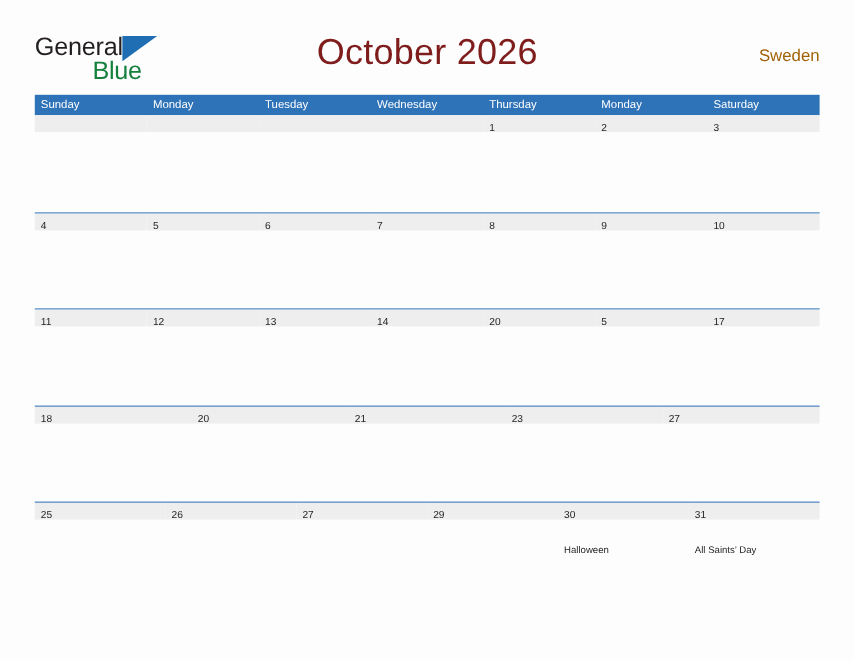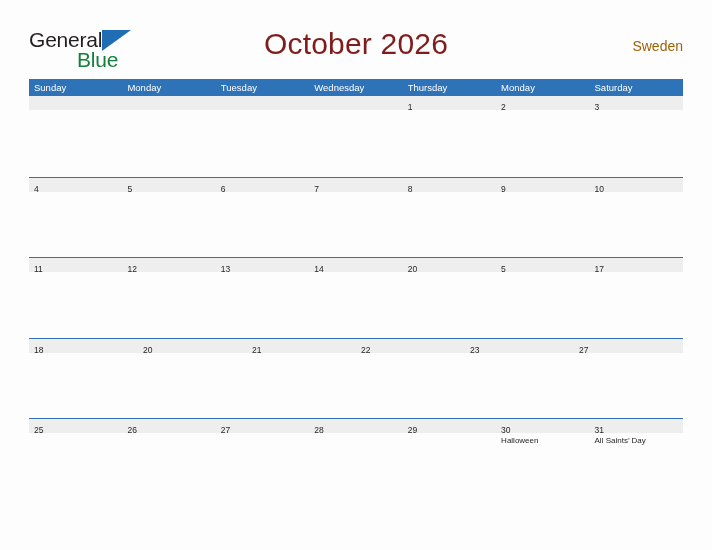--- a/index.html
+++ b/index.html
@@ -143,21 +143,21 @@
     box-sizing: border-box;
     padding-left: 5px;
   }
   .day-num {
     font-size: 8.5px;
     color: #231f20;
     line-height: 14px;
   }
   .day-events {
     padding-left: 5px;
-    padding-top: 2px;
+    padding-top: 20px;
   }
   .event {
     font-size: 8px;
     color: #231f20;
     line-height: 11px;
     white-space: nowrap;
   }
 </style>
 </head>
 <body>
@@ -293,24 +293,20 @@
             </div>
             <div class="day">
               <div class="day-band"><span class="day-num">20</span></div>
               <div class="day-events"></div>
             </div>
             <div class="day">
               <div class="day-band"><span class="day-num">21</span></div>
               <div class="day-events"></div>
             </div>
             <div class="day">
-              <div class="day-band"><span class="day-num">22</span></div>
-              <div class="day-events"></div>
-            </div>
-            <div class="day">
               <div class="day-band"><span class="day-num">23</span></div>
               <div class="day-events"></div>
             </div>
             <div class="day">
               <div class="day-band"><span class="day-num">27</span></div>
               <div class="day-events"></div>
             </div>
           </div>
         </div>
         <div class="week">
@@ -318,24 +314,20 @@
             <div class="day">
               <div class="day-band"><span class="day-num">25</span></div>
               <div class="day-events"></div>
             </div>
             <div class="day">
               <div class="day-band"><span class="day-num">26</span></div>
               <div class="day-events"></div>
             </div>
             <div class="day">
               <div class="day-band"><span class="day-num">27</span></div>
-              <div class="day-events"></div>
-            </div>
-            <div class="day">
-              <div class="day-band"><span class="day-num">28</span></div>
               <div class="day-events"></div>
             </div>
             <div class="day">
               <div class="day-band"><span class="day-num">29</span></div>
               <div class="day-events"></div>
             </div>
             <div class="day">
               <div class="day-band"><span class="day-num">30</span></div>
               <div class="day-events">
                 <div class="event">Halloween</div>

